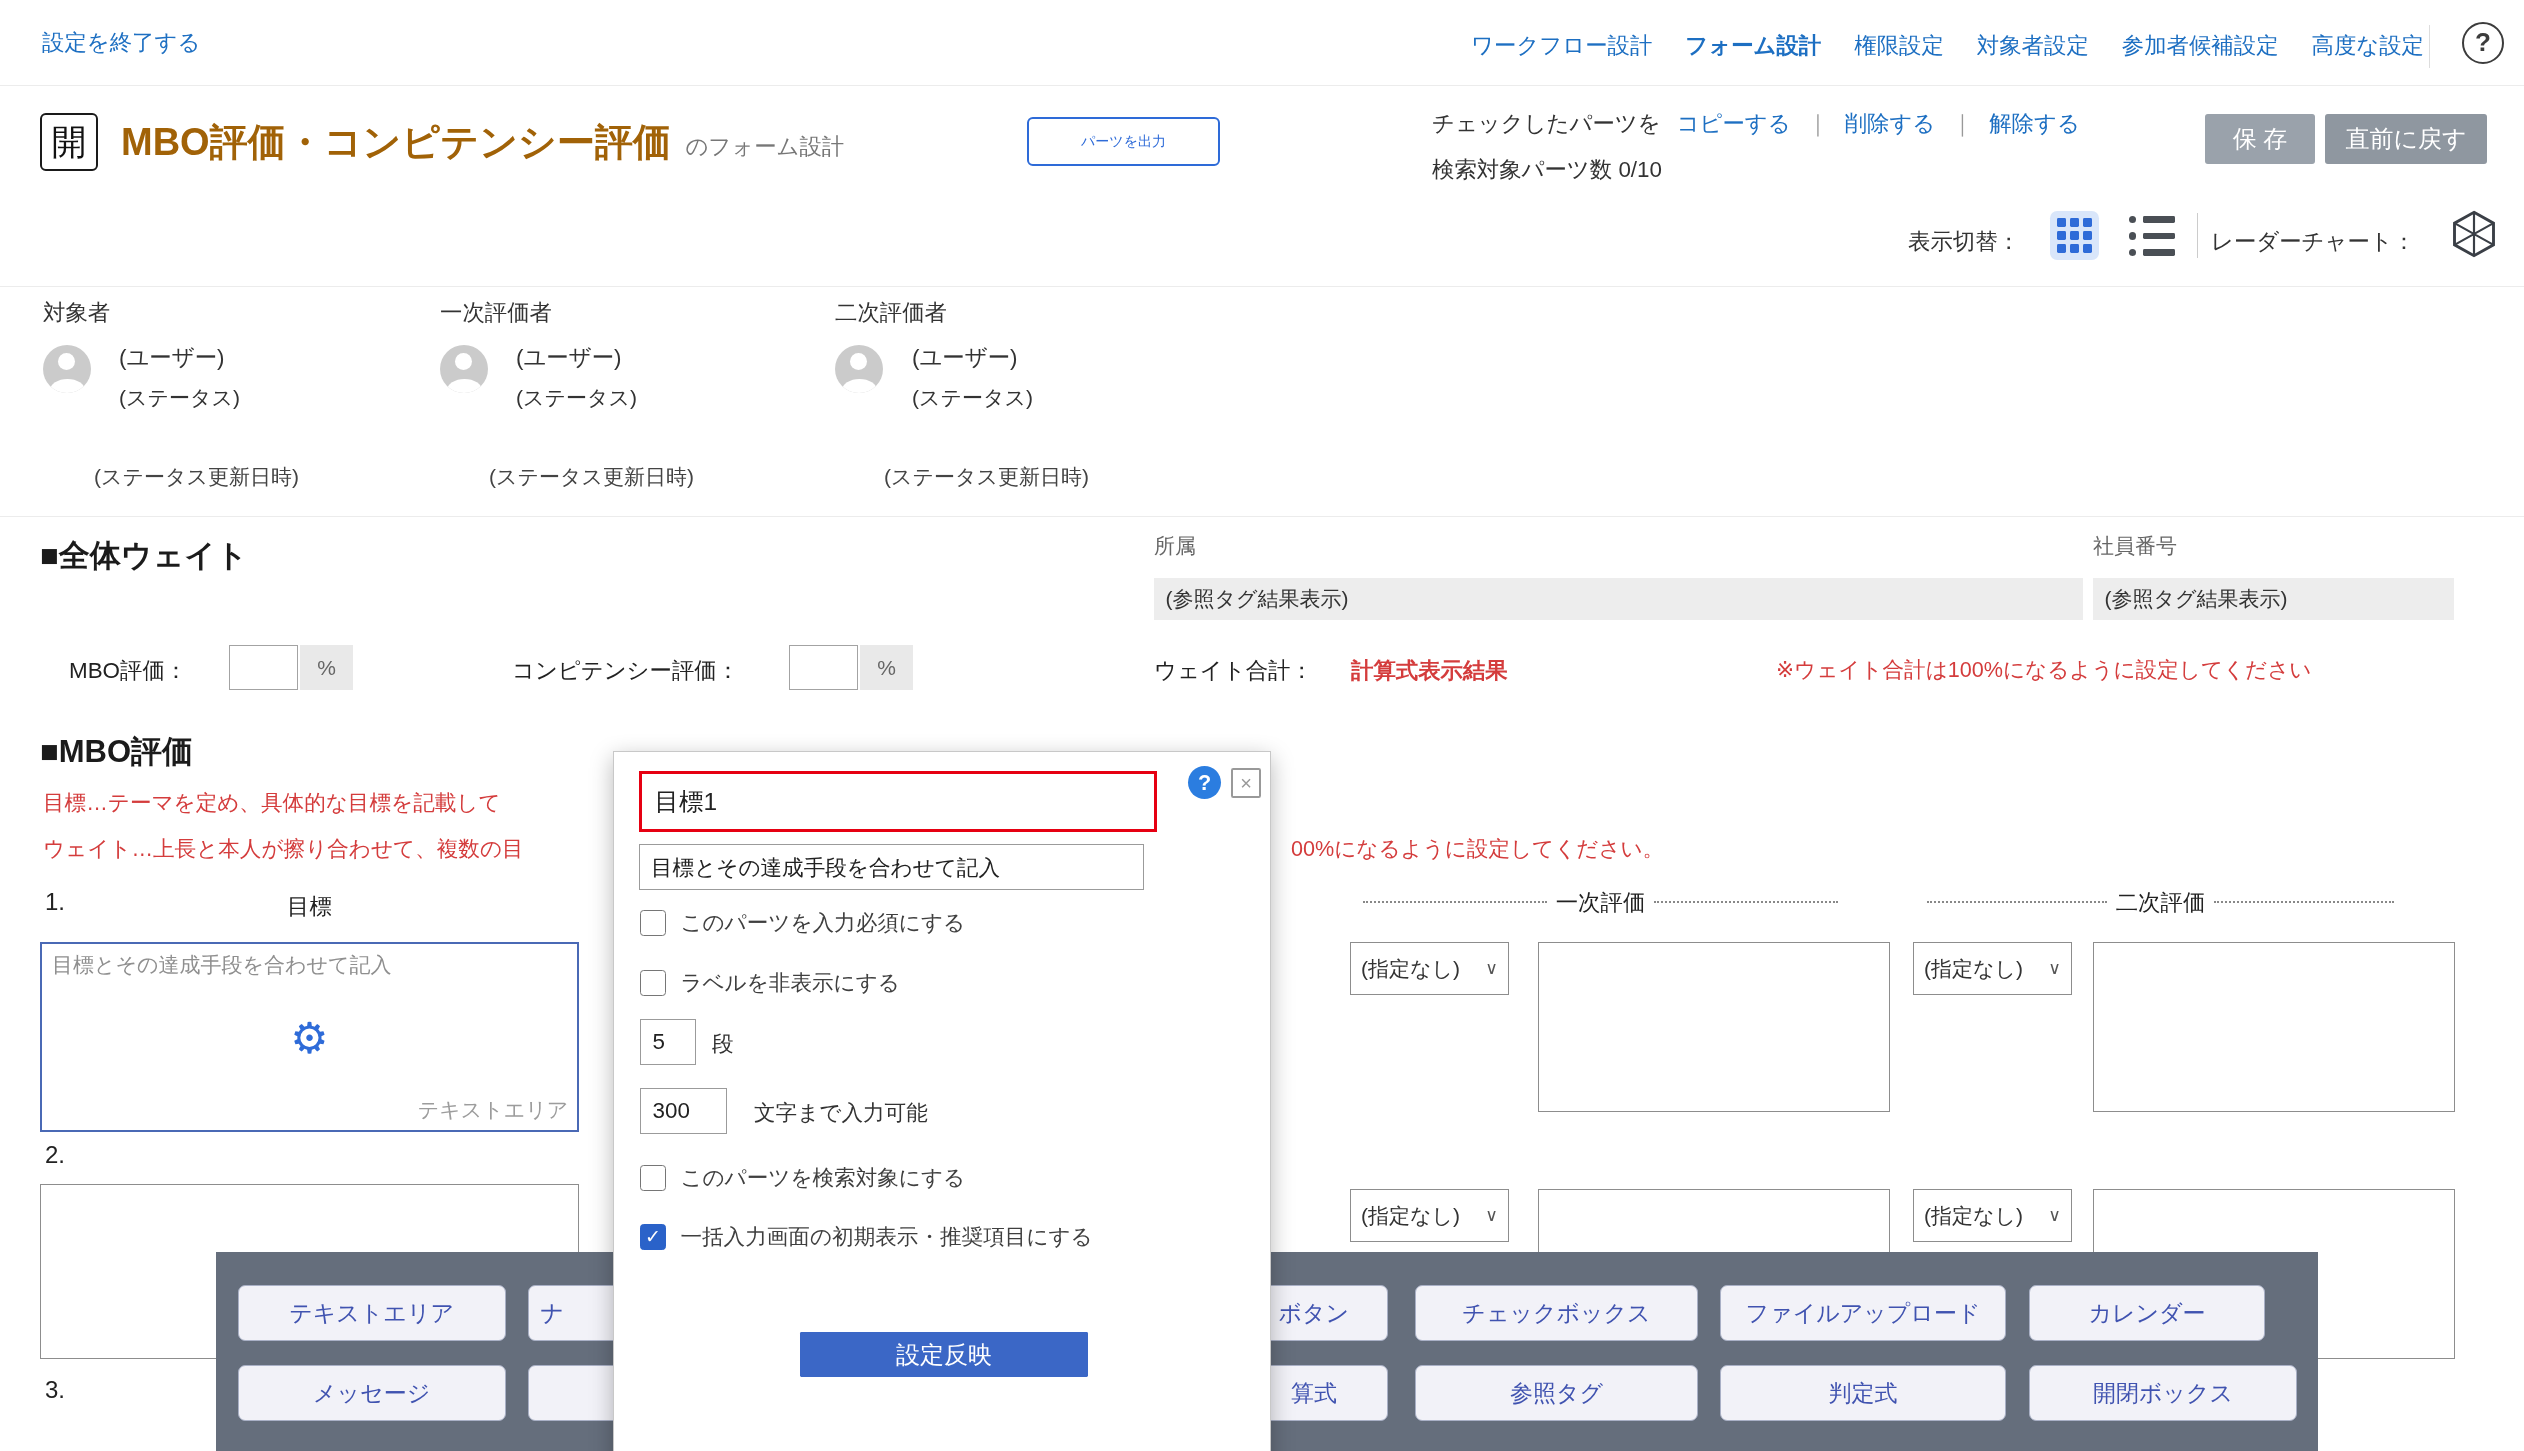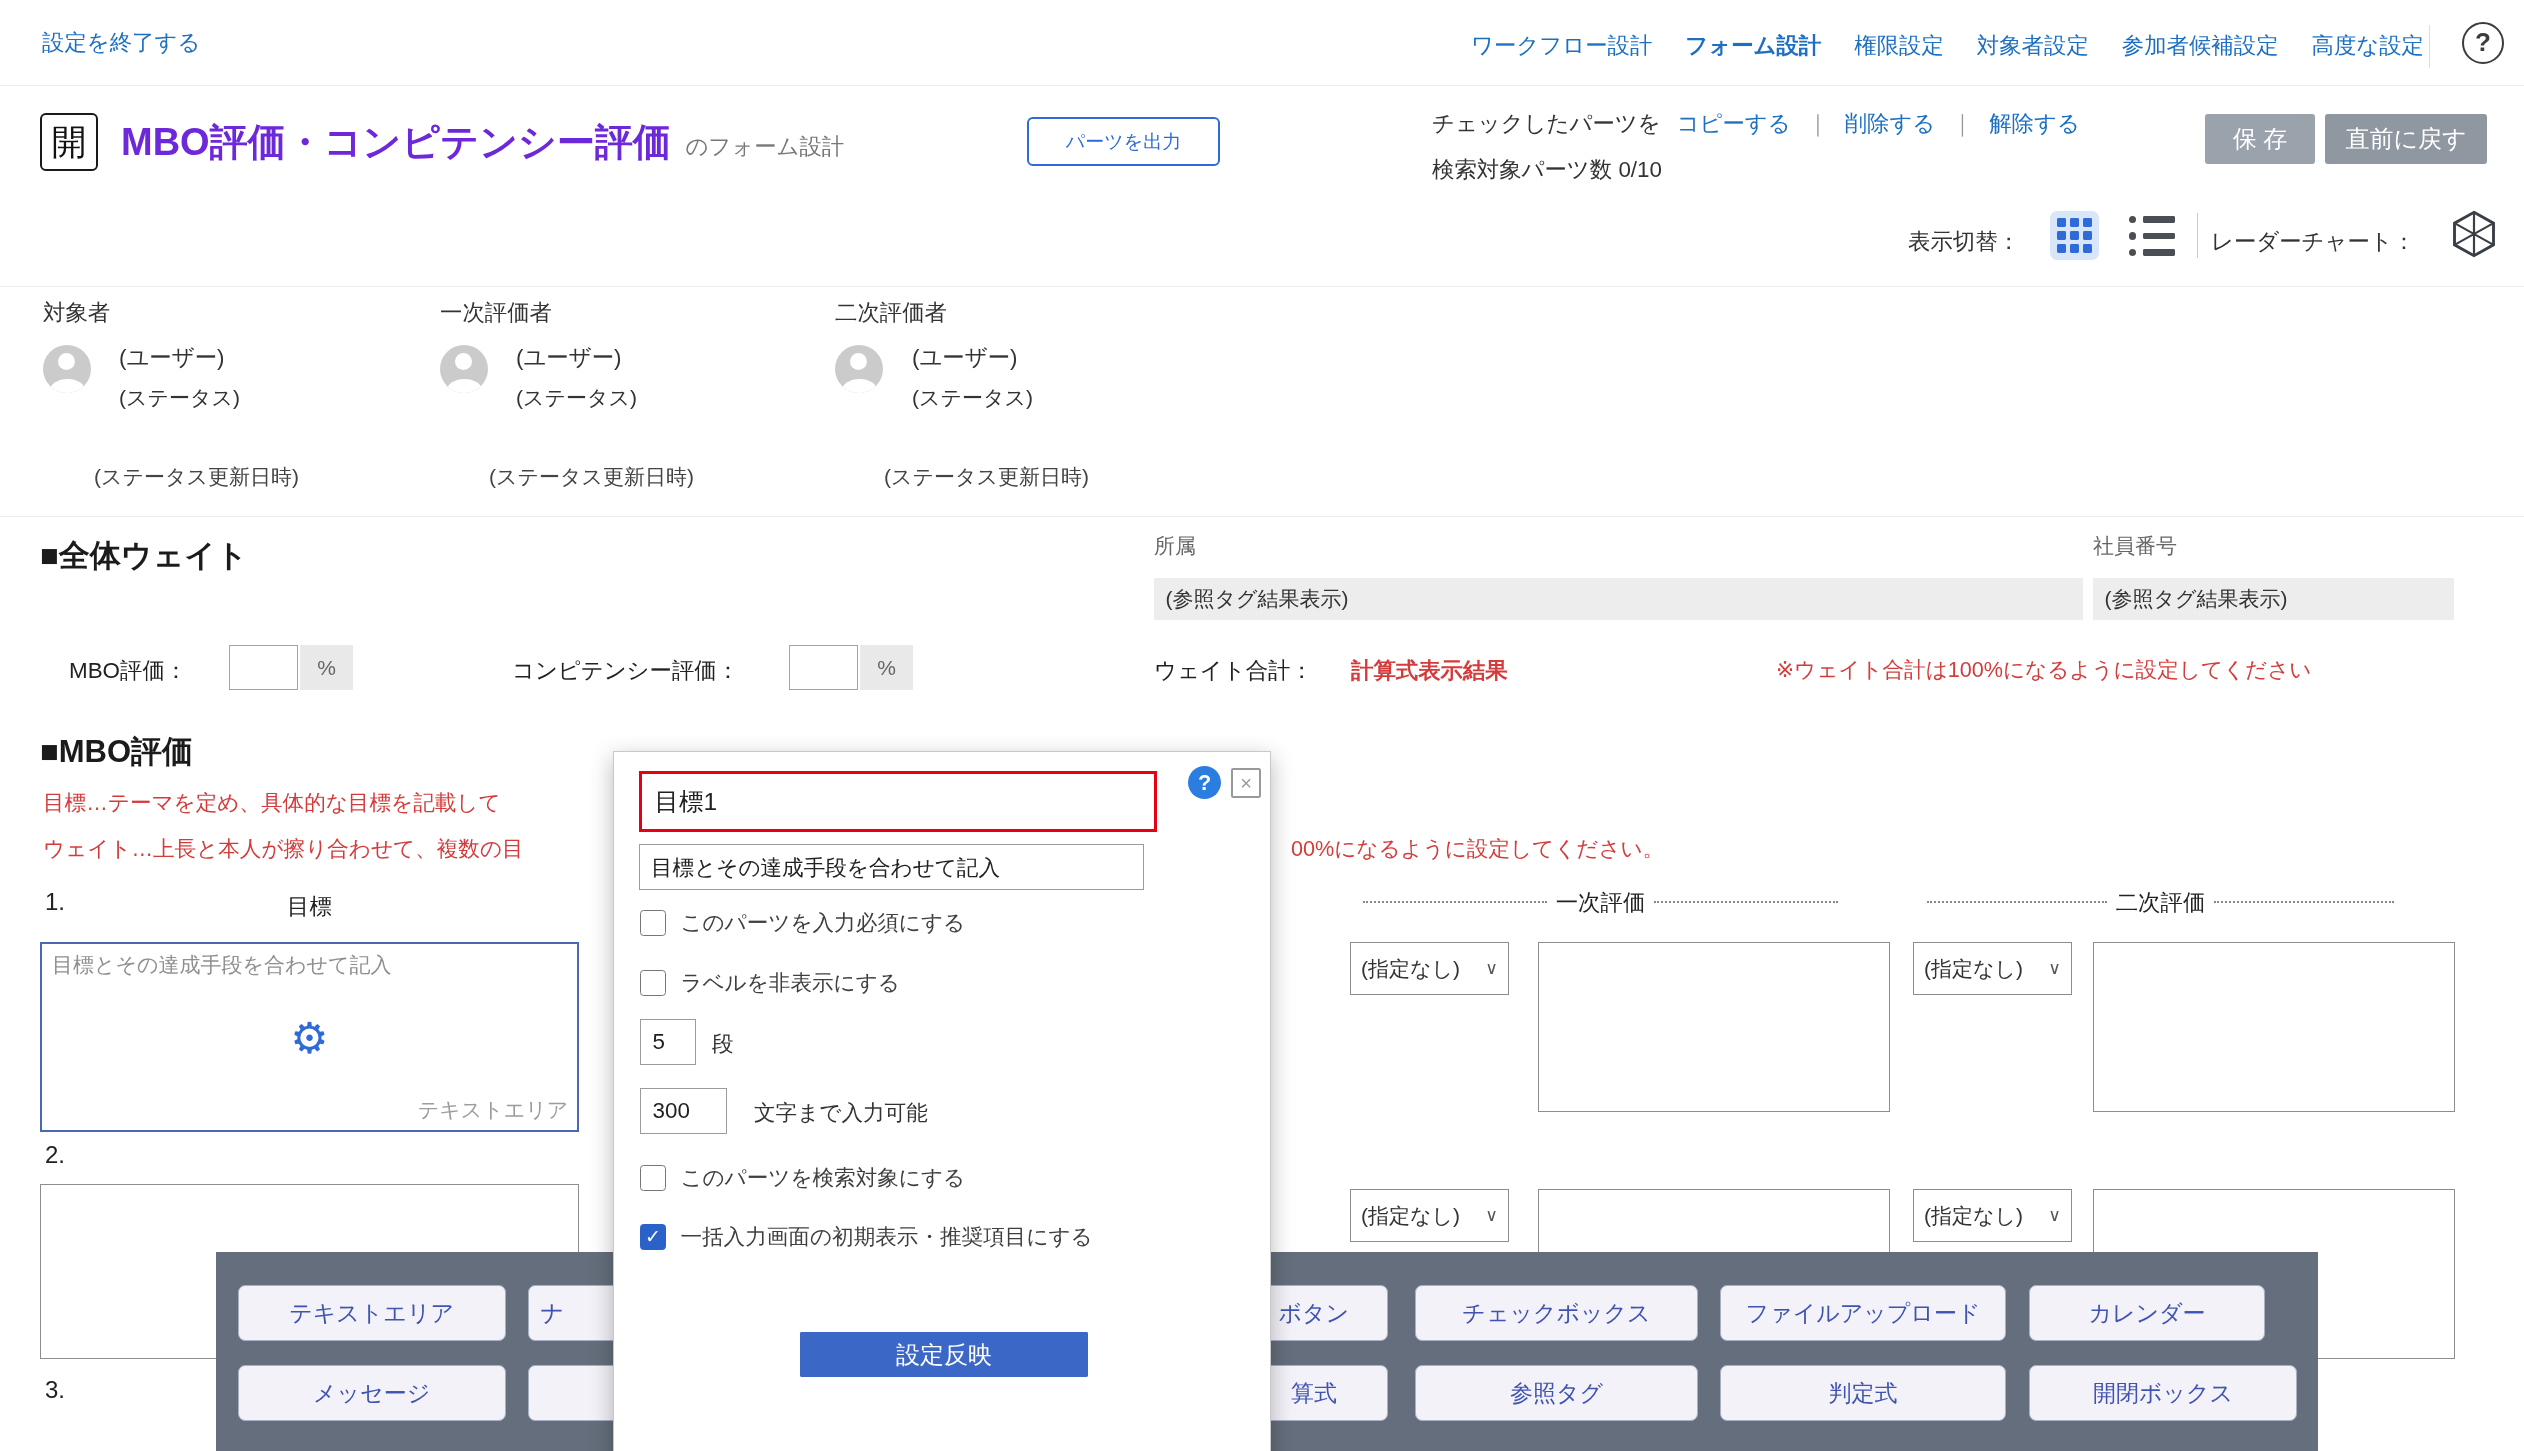--- a/index.html
+++ b/index.html
@@ -21,23 +21,23 @@
   .topnav .active { font-weight:bold; }
   .nav-vdiv { left:2429px; top:24.5px; width:1.4px; height:43px; background:#ddd; }
   .help-circle { left:2462px; top:21.6px; width:42px; height:42px; border:2.2px solid #3c3c3c; border-radius:50%; font-size:26px; color:#3c3c3c; font-weight:bold; }
 
   .hairline { left:0; width:2525px; height:1.4px; background:#ececec; }
   .h1 { top:85px; } .h2 { top:286px; } .h3 { top:516px; }
 
   
   .doc-icon { left:40px; top:113px; width:58px; height:58px; border:2.9px solid #1a1a1a; border-radius:5.8px; font-size:35px; color:#111; }
   .title-row { left:121px; top:113px; display:flex; align-items:flex-end; gap:14.4px; }
-  .page-title { font-size:38px; font-weight:600; color:#6d28d9; line-height:58px; white-space:nowrap; }
+  .page-title { font-size:38px; font-weight:600; color:#a16207; line-height:58px; white-space:nowrap; }
   .page-subtitle { font-size:22.4px; color:#777; padding-bottom:8.7px; white-space:nowrap; }
-  .export-btn { left:1027px; top:117px; width:193px; height:49px; border:2.2px solid #2e6bd8; border-radius:5.8px; color:#2e6bd8; font-size:19px; background:#fff; cursor:pointer; }
+  .export-btn { left:1027px; top:117px; width:193px; height:49px; border:2.2px solid #2e6bd8; border-radius:5.8px; color:#2e6bd8; font-size:14px; background:#fff; cursor:pointer; }
 
   .checked-line1 { left:1432px; top:108px; display:flex; align-items:center; gap:16px; font-size:22.4px; }
   .checked-line1 .lbl { color:#333; }
   .checked-line1 .lnk { color:#1d6fc2; cursor:pointer; }
   .checked-line1 .sep { color:#999; }
   .checked-line2 { left:1432px; top:154px; font-size:22.4px; color:#333; }
 
   .save-btn { left:2205px; top:114px; width:110px; height:50px; background:#9aa2ab; color:#fff; font-size:24px; border-radius:2.9px; cursor:pointer; }
   .undo-btn { left:2325px; top:114px; width:162px; height:50px; background:#8f97a0; color:#fff; font-size:24px; border-radius:2.9px; cursor:pointer; }
 

